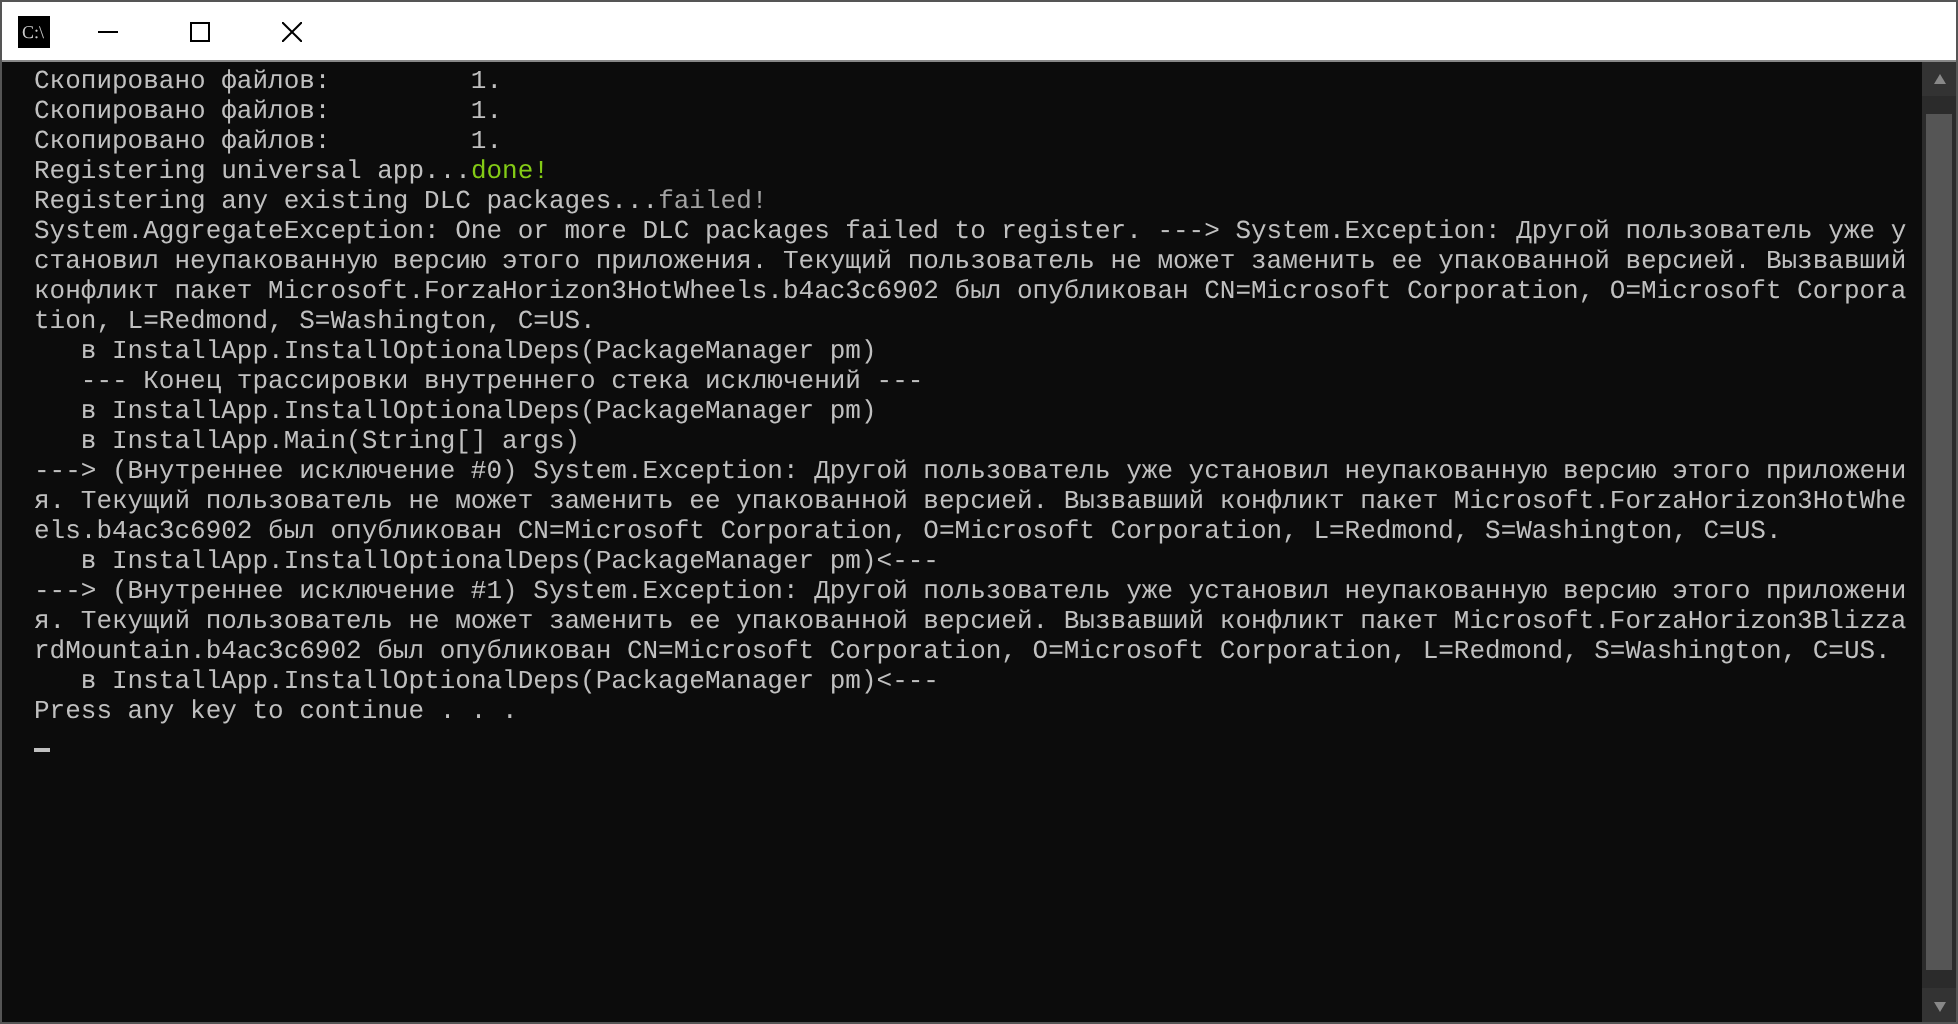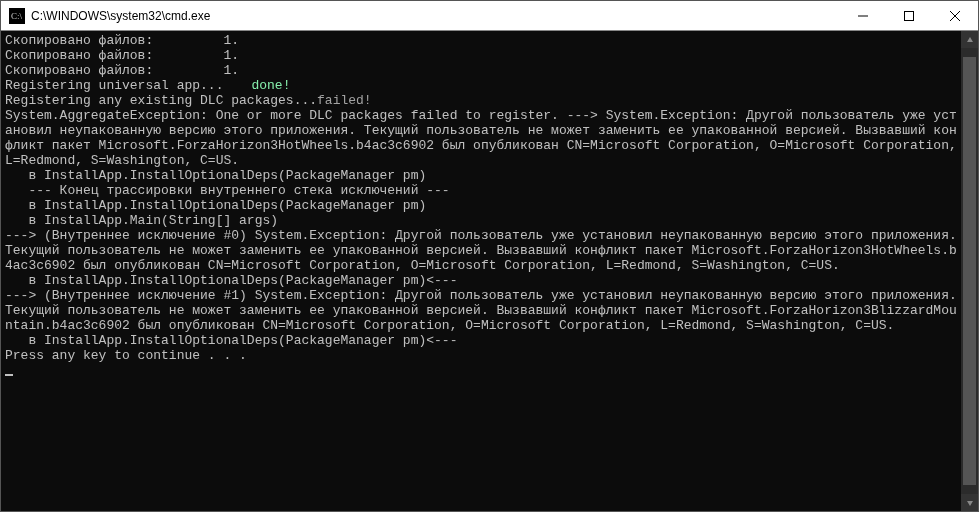--- a/index.html
+++ b/index.html
@@ -2,42 +2,41 @@
 <html><head>
 <meta charset="utf-8">
 <style>
   * { margin: 0; padding: 0; box-sizing: border-box; }
   html, body { width: 979px; height: 512px; overflow: hidden; font-family: "Segoe UI", Tahoma, sans-serif; background: #fff; }
   .window { width: 979px; height: 512px; border: 1px solid #555; display: flex; flex-direction: column; background: #000; }
   .titlebar { height: 30px; background: #fff; display: flex; align-items: center; border-bottom: 1px solid #888; flex: 0 0 auto; }
   .titlebar .icon { width: 16px; height: 16px; margin: 0 6px 0 8px; display:flex; align-items:center; justify-content:center; }
   .titlebar .title { flex: 1; font-size: 12px; color: #000; }
   .winbtn { width: 46px; height: 30px; display: flex; align-items: center; justify-content: center; font-size: 10px; color: #000; }
-  .client { flex: 1; display: flex; background:#0c0c0c; position: relative; }
+  .client { flex: 1; display: flex; background:#0c0c0c; position: relative; padding-left: 12px; }
   .console { flex:1; padding: 2px 4px 2px 4px; font-family: Consolas, "Courier New", monospace; font-size: 13px; line-height: 15px; color: #c0c0c0; white-space: pre-wrap; word-break: break-all; overflow: hidden; }
-  .console .green { color: #86efac; margin-left: 28px; }
+  .console .green { color: #84cc16; }
   .console .red { color: #a3a3a3; }
   .scrollbar { width: 17px; background: #2b2b2b; display:flex; flex-direction:column; }
   .sb-btn { height: 17px; background:#333; display:flex; align-items:center; justify-content:center; font-size:8px; color:#888; }
   .sb-track { flex:1; position:relative; }
   .sb-thumb { position:absolute; left:2px; right:2px; background:#555; }
   .cursor { display:inline-block; width:8px; height:2px; background:#c0c0c0; vertical-align: baseline; position:relative; top:2px;}
 </style>
 </head>
 <body>
 
 <div class="window">
   <div class="titlebar">
     <span class="icon">
       <svg width="16" height="16" viewBox="0 0 16 16">
           <rect x="0" y="0" width="16" height="16" fill="#000"></rect>
           <text x="2" y="11" font-size="9" fill="#ccc" font-family="Consolas">C:\</text>
         </svg>
     </span>
-    <span class="title">C:\WINDOWS\system32\cmd.exe</span>
     <div class="winbtn">
       <svg width="10" height="10">
           <line x1="0" y1="5" x2="10" y2="5" stroke="#000" stroke-width="1"></line>
         </svg>
     </div>
     <div class="winbtn">
       <svg width="10" height="10">
           <rect x="0.5" y="0.5" width="9" height="9" fill="none" stroke="#000" stroke-width="1"></rect>
         </svg>
     </div>

